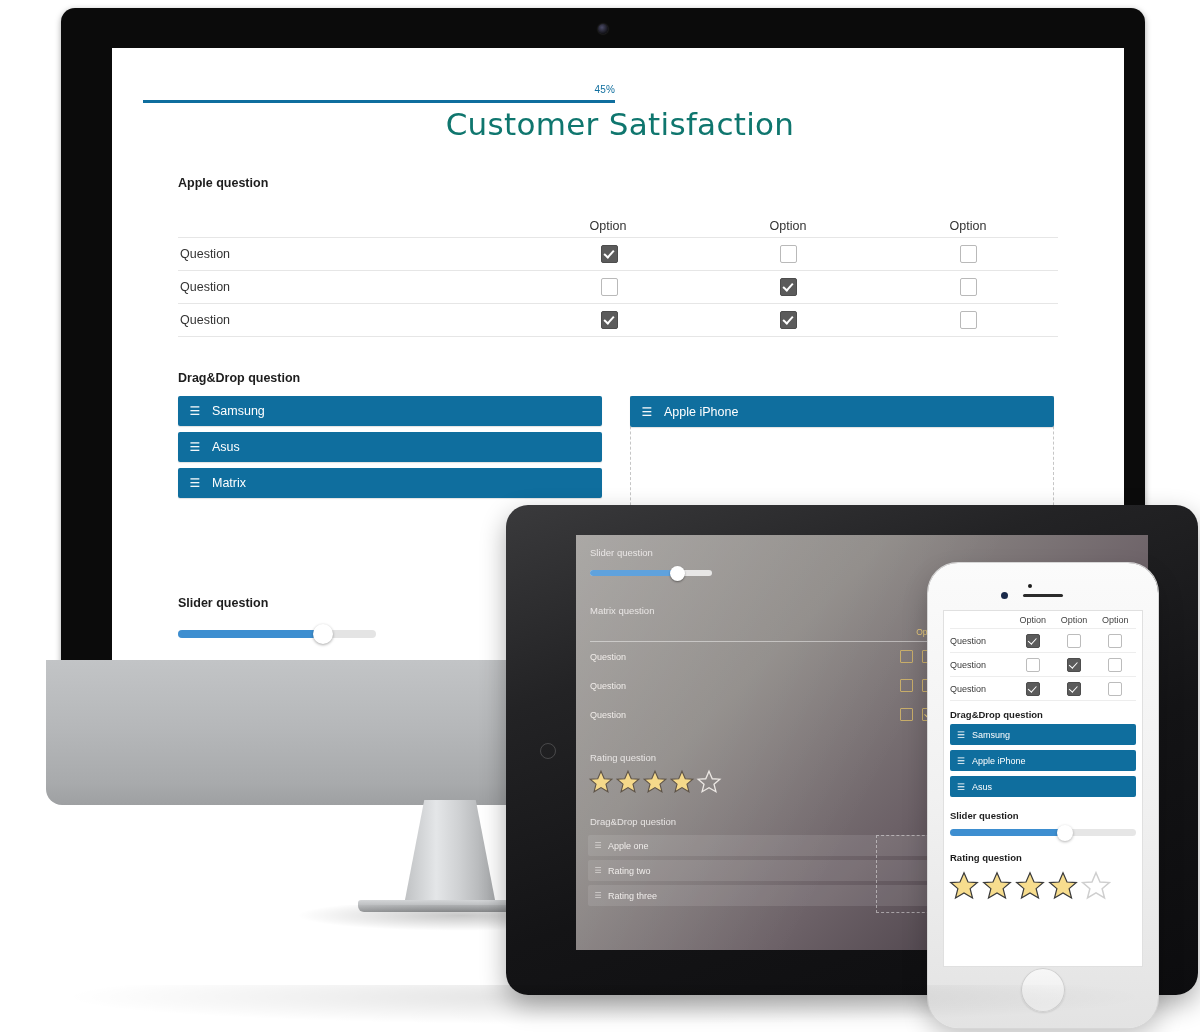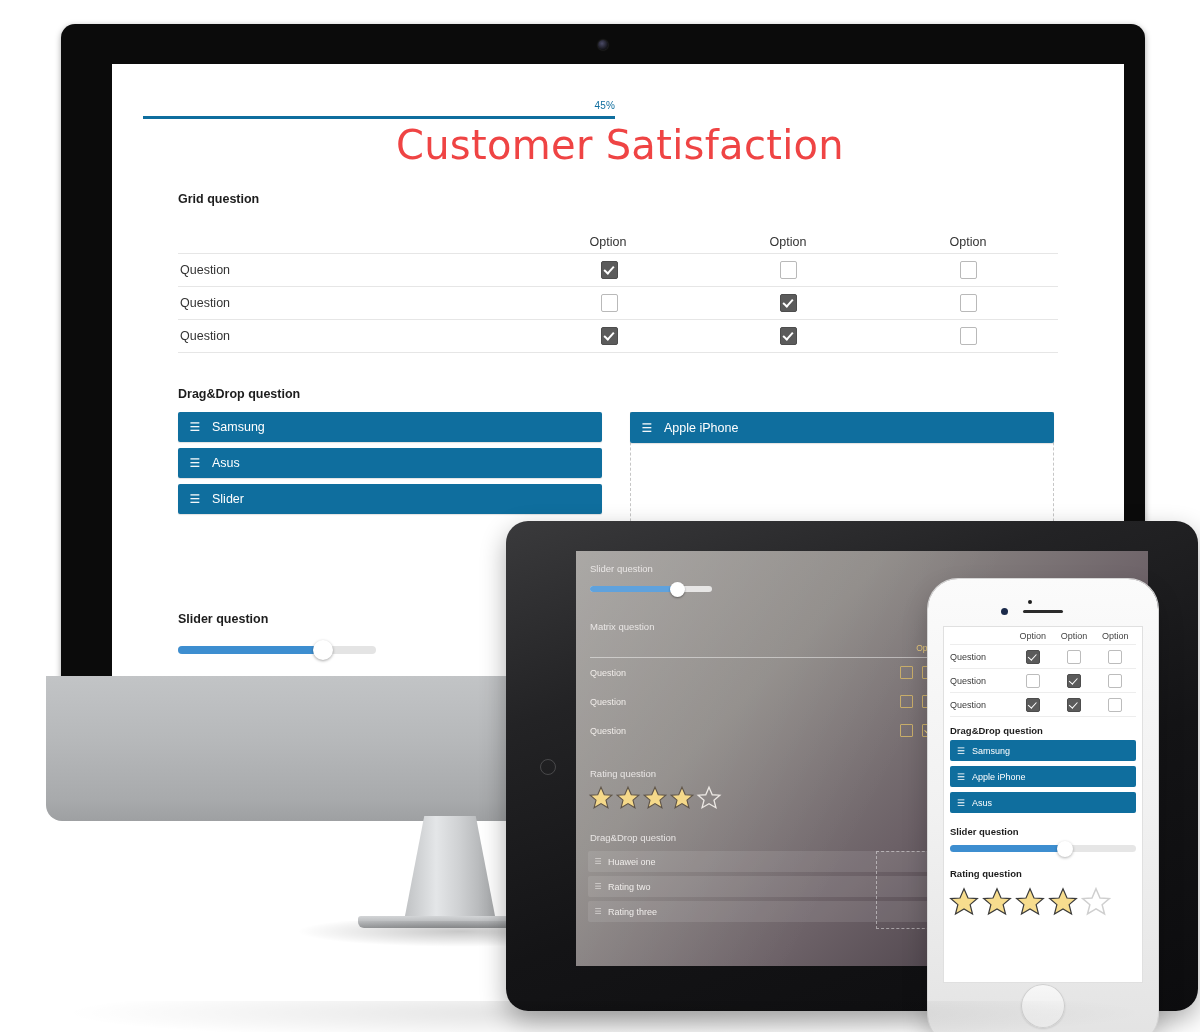--- a/index.html
+++ b/index.html
@@ -3,21 +3,21 @@
 <meta charset="utf-8">
 <style>
   html,body{margin:0;padding:0;}
   body{
     width:1200px;height:1032px;
     background:#ffffff;
     font-family:"Liberation Sans", sans-serif;
     overflow:hidden;
     position:relative;
   }
-  .stage{position:absolute;inset:0;margin-top:16px;}
+  .stage{position:absolute;inset:0;}
 
   
   .monitor{
     position:absolute; left:46px; top:0px; width:1110px; height:800px;
   }
   .monitor-bezel{
     position:absolute; left:15px; top:8px; width:1084px; height:660px;
     background:#0b0b0b;
     border-radius:14px 14px 3px 3px;
     box-shadow:0 2px 6px rgba(0,0,0,.35);
@@ -56,21 +56,21 @@
   .survey{position:absolute;inset:0;padding:0;}
   .progress-wrap{position:absolute;left:31px;top:38px;width:950px;height:22px;}
   .progress-track{position:absolute;left:0;top:14px;width:950px;height:3px;background:transparent;}
   .progress-fill{position:absolute;left:0;top:14px;height:3px;background:#0f6e9e;width:49.7%;}
   .progress-label{
     position:absolute;left:49.7%;top:-2px;transform:translateX(-100%);
     font-size:10px;color:#0f6e9e;font-weight:400;letter-spacing:.2px;
   }
   .survey-title{
     position:absolute;left:4px;right:0;top:58px;text-align:center;
-    font-size:40px;font-weight:400;color:#ef4444;letter-spacing:.3px;
+    font-size:31px;font-weight:400;color:#0f766e;letter-spacing:.3px;
     font-family:"DejaVu Sans", sans-serif;
   }
   .q-label{
     position:absolute;font-size:12.5px;font-weight:bold;color:#1d1d1d;
   }
 
   
   .grid-table{position:absolute;left:66px;top:155px;width:880px;}
   .grid-head{display:flex;height:34px;align-items:flex-end;}
   .grid-head .cell-q{flex:0 0 340px;}
@@ -201,21 +201,21 @@
         <div class="survey">
 
           <div class="progress-wrap">
             <div class="progress-track"></div>
             <div class="progress-fill"></div>
             <div class="progress-label">45%</div>
           </div>
 
           <div class="survey-title">Customer Satisfaction</div>
 
-          <div class="q-label" style="left:66px;top:128px;">Grid question</div>
+          <div class="q-label" style="left:66px;top:128px;">Apple question</div>
 
           <div class="grid-table">
             <div class="grid-head">
               <div class="cell-q"></div>
               <div class="cell-o">Option</div>
               <div class="cell-o">Option</div>
               <div class="cell-o">Option</div>
             </div>
 
             <div class="grid-row">
@@ -262,21 +262,21 @@
             <div class="dd-item">
               <span class="grip">☰</span>
               <span>Samsung</span>
             </div>
             <div class="dd-item">
               <span class="grip">☰</span>
               <span>Asus</span>
             </div>
             <div class="dd-item">
               <span class="grip">☰</span>
-              <span>Slider</span>
+              <span>Matrix</span>
             </div>
           </div>
 
           <div class="dd-right">
             <div class="dd-item">
               <span class="grip">☰</span>
               <span>Apple iPhone</span>
             </div>
           </div>
 
@@ -390,21 +390,21 @@
               <svg width="26" height="26" viewBox="0 0 24 24">
                 <polygon points="12,2 15,9 22,9.4 16.6,14 18.4,21 12,17.2 5.6,21 7.4,14 2,9.4 9,9" fill="none" stroke="#ece8e4" stroke-width="1.2"></polygon>
               </svg>
             </span>
         </div>
 
         <div class="t-label" style="position:absolute;left:14px;top:281px;">Drag&amp;Drop question</div>
         <div style="position:absolute;left:12px;top:300px;width:420px;">
           <div class="t-dd-item">
             <span class="g">☰</span>
-            <span>Huawei one</span>
+            <span>Apple one</span>
           </div>
           <div class="t-dd-item">
             <span class="g">☰</span>
             <span>Rating two</span>
           </div>
           <div class="t-dd-item">
             <span class="g">☰</span>
             <span>Rating three</span>
           </div>
           <div class="t-dd-zone"></div>

